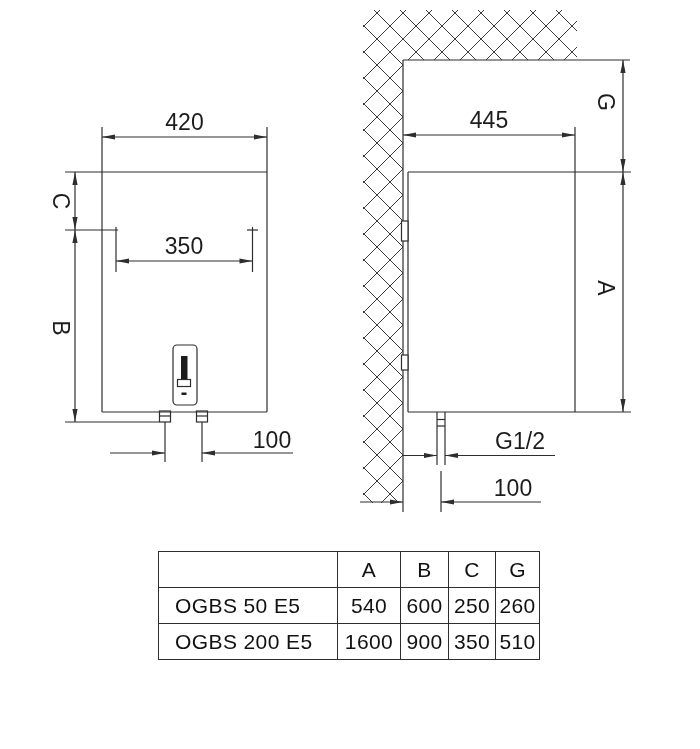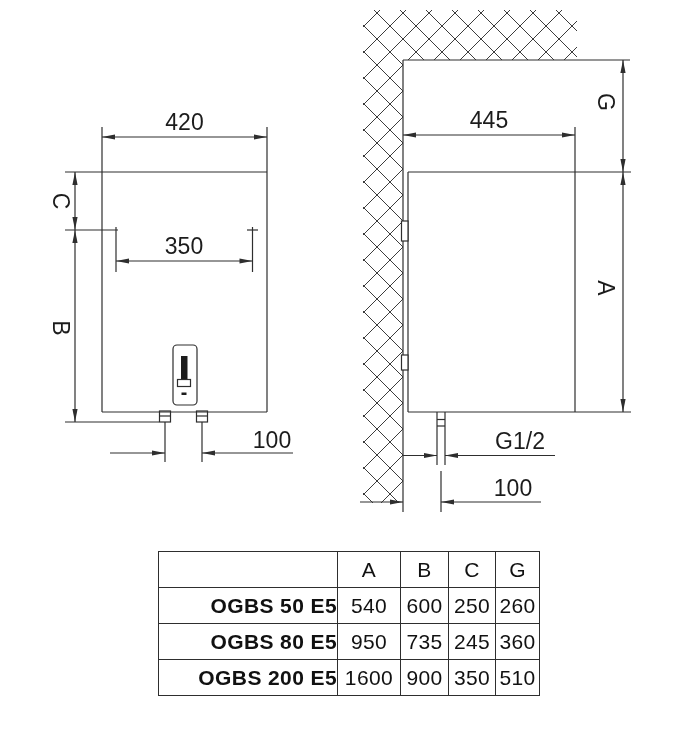--- a/index.html
+++ b/index.html
@@ -14,21 +14,21 @@
   }
   .spec-table{
     position:absolute;left:158px;top:551px;
     border-collapse:collapse;table-layout:fixed;
     font-size:21px;color:#111;letter-spacing:0.4px;
   }
   .spec-table td,.spec-table th{
     border:1.5px solid #2e2e2e;height:36px;box-sizing:border-box;
     font-weight:normal;padding:0;white-space:nowrap;overflow:hidden;
   }
-  .spec-table .model-cell{text-align:right;padding-left:10px;font-weight:bold;}
+  .spec-table .model-cell{text-align:left;padding-left:16px;}
   .spec-table .num-cell{text-align:center;}
 </style>
 </head>
 <body>
 
 <div class="canvas">
 
   <svg class="drawing-svg" width="700" height="749" viewBox="0 0 700 749">
     <defs>
       <pattern id="wallHatch" patternUnits="userSpaceOnUse" width="26" height="26">
@@ -193,27 +193,20 @@
         <th class="num-cell">G</th>
       </tr>
       <tr>
         <td class="model-cell">OGBS 50 E5</td>
         <td class="num-cell">540</td>
         <td class="num-cell">600</td>
         <td class="num-cell">250</td>
         <td class="num-cell">260</td>
       </tr>
       <tr>
-        <td class="model-cell">OGBS 80 E5</td>
-        <td class="num-cell">950</td>
-        <td class="num-cell">735</td>
-        <td class="num-cell">245</td>
-        <td class="num-cell">360</td>
-      </tr>
-      <tr>
         <td class="model-cell">OGBS 200 E5</td>
         <td class="num-cell">1600</td>
         <td class="num-cell">900</td>
         <td class="num-cell">350</td>
         <td class="num-cell">510</td>
       </tr>
     </tbody>
   </table>
 </div>
 

